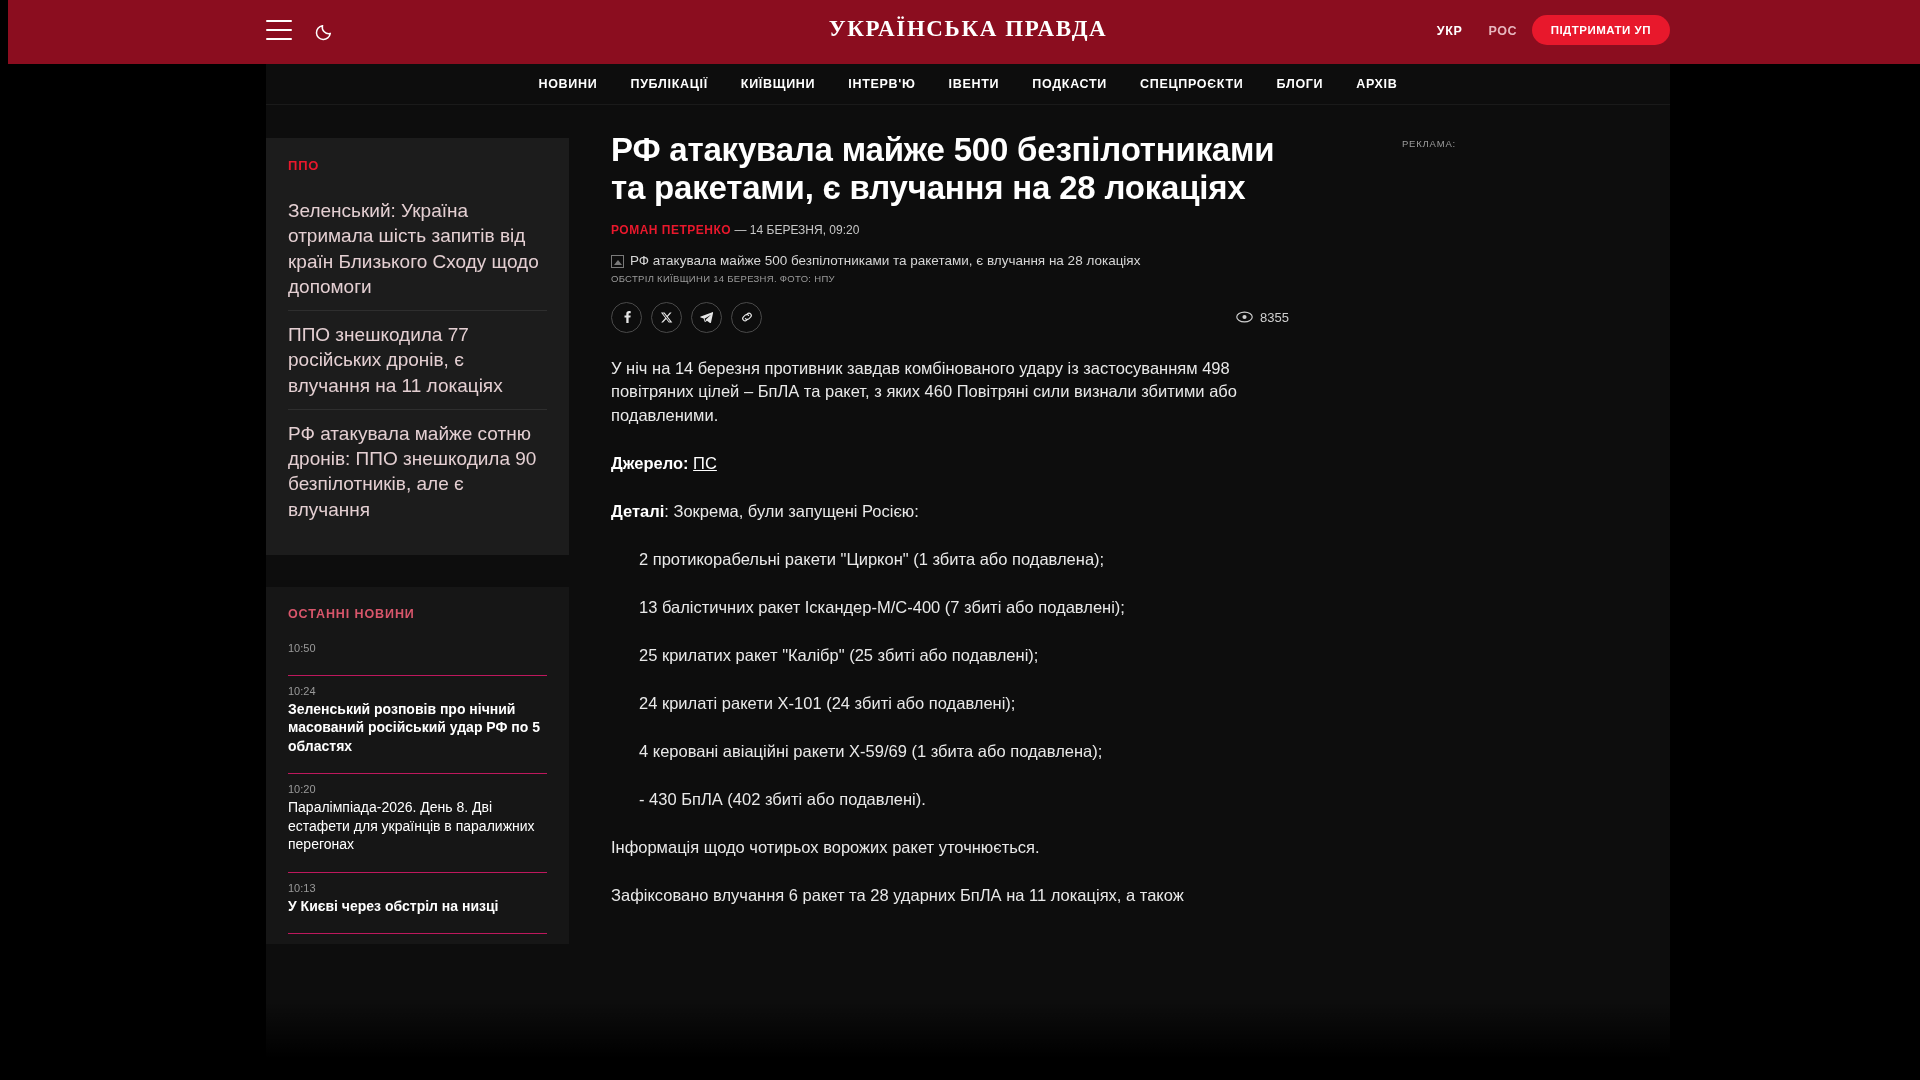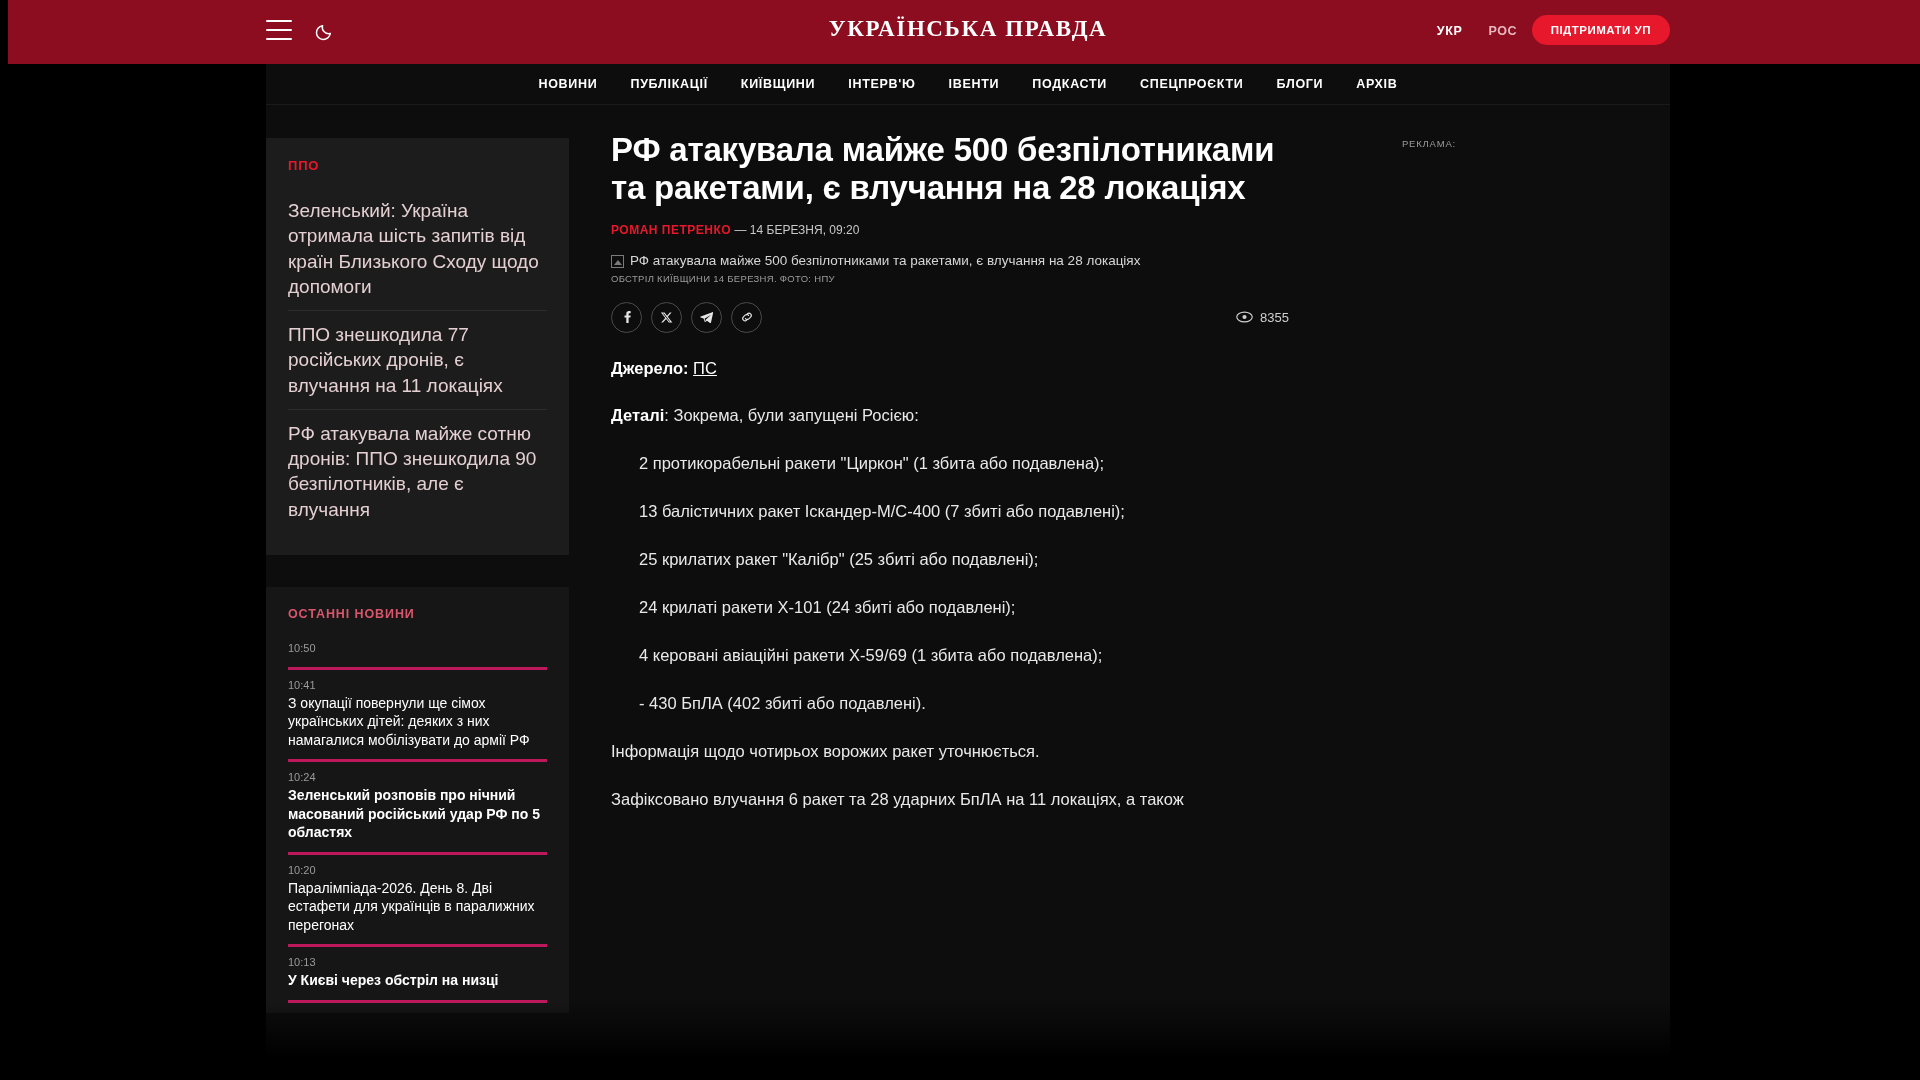--- a/index.html
+++ b/index.html
@@ -174,22 +174,22 @@
     padding: 20px 22px 10px 22px;
   }
   .latest-title {
     color: #d8566b;
     font-size: 12.5px;
     font-weight: 700;
     letter-spacing: 0.9px;
     margin-bottom: 12px;
   }
   .news-item {
-    padding: 9px 0 10px 0;
-    border-bottom: 3px solid #be185d;
+    padding: 9px 0 18px 0;
+    border-bottom: 1px solid #be185d;
     cursor: pointer;
   }
   .news-time {
     color: #9a9a9a;
     font-size: 11px;
     margin-bottom: 3px;
     display: block;
   }
   .news-headline {
     color: #fff;
@@ -359,24 +359,20 @@
         <div class="ppo-item">Зеленський: Україна отримала шість запитів від країн Близького Сходу щодо допомоги</div>
         <div class="ppo-item">ППО знешкодила 77 російських дронів, є влучання на 11 локаціях</div>
         <div class="ppo-item">РФ атакувала майже сотню дронів: ППО знешкодила 90 безпілотників, але є влучання</div>
       </div>
 
       <div class="latest">
         <div class="latest-title">ОСТАННІ НОВИНИ</div>
 
         <div class="news-item">
           <span class="news-time">10:50</span>
-        </div>
-        <div class="news-item">
-          <span class="news-time">10:41</span>
-          <span class="news-headline">З окупації повернули ще сімох українських дітей: деяких з них намагалися мобілізувати до армії РФ</span>
         </div>
         <div class="news-item">
           <span class="news-time">10:24</span>
           <span class="news-headline bold">Зеленський розповів про нічний масований російський удар РФ по 5 областях</span>
         </div>
         <div class="news-item">
           <span class="news-time">10:20</span>
           <span class="news-headline">Паралімпіада-2026. День 8. Дві естафети для українців в паралижних перегонах</span>
         </div>
         <div class="news-item">
@@ -427,20 +423,21 @@
         <div class="views">
           <svg width="17" height="12" viewBox="0 0 18 12">
               <ellipse cx="9" cy="6" rx="8.2" ry="5.2" fill="none" stroke="#d0d0d0" stroke-width="1.2"></ellipse>
               <circle cx="9" cy="6" r="2.2" fill="#d0d0d0"></circle>
             </svg>
           <span>8355</span>
         </div>
       </div>
 
       <div class="article-body">
+        <p>У ніч на 14 березня противник завдав комбінованого удару із застосуванням 498 повітряних цілей – БпЛА та ракет, з яких 460 Повітряні сили визнали збитими або подавленими.</p>
         <p>
           <b>Джерело</b><b>: </b><a class="src">ПС</a>
         </p>
         <p>
           <b>Деталі</b><span>: Зокрема, були запущені Росією:</span>
         </p>
         <p class="indent">2 протикорабельні ракети "Циркон" (1 збита або подавлена);</p>
         <p class="indent">13 балістичних ракет Іскандер-М/С-400 (7 збиті або подавлені);</p>
         <p class="indent">25 крилатих ракет "Калібр" (25 збиті або подавлені);</p>
         <p class="indent">24 крилаті ракети Х-101 (24 збиті або подавлені);</p>

